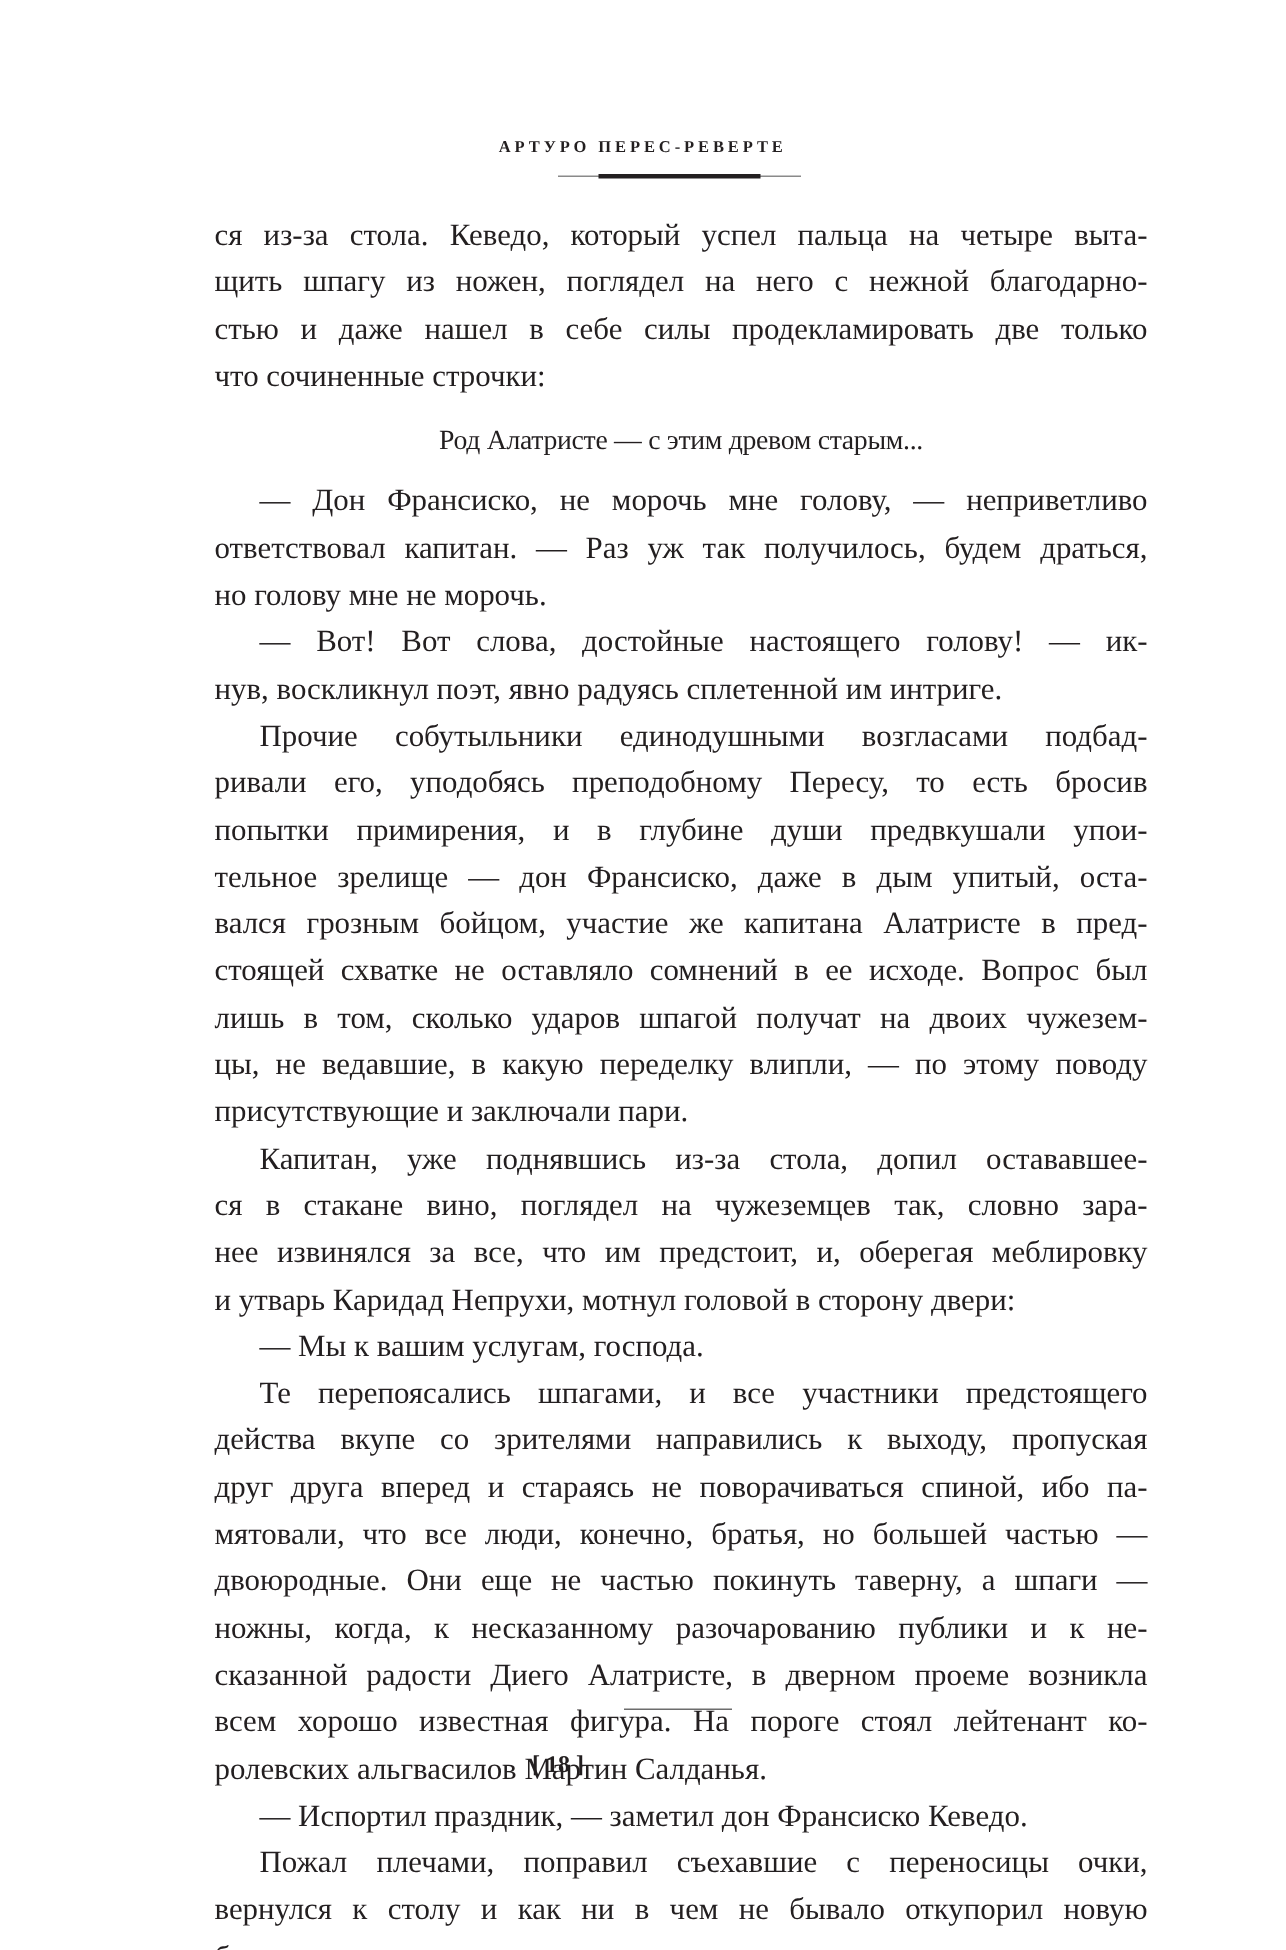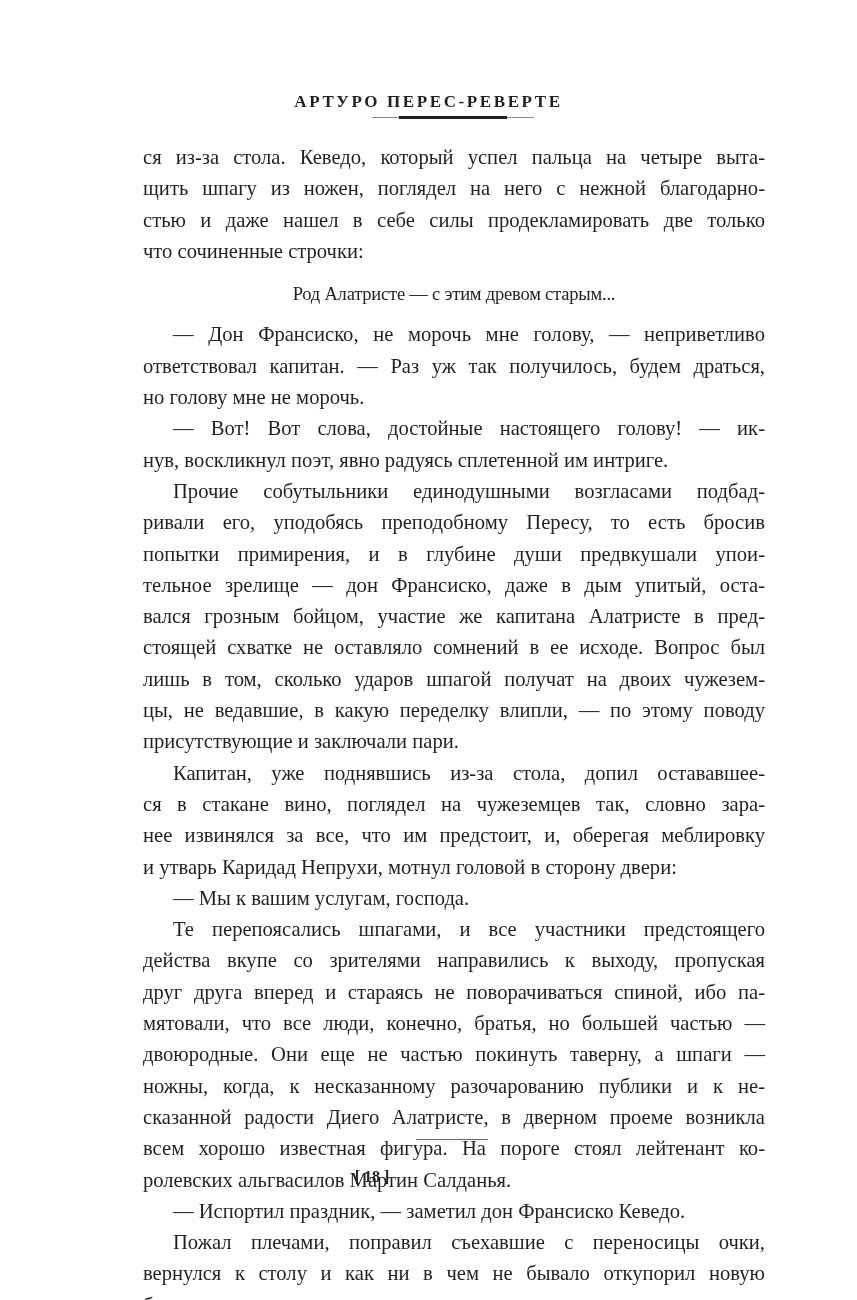--- a/index.html
+++ b/index.html
@@ -3,21 +3,21 @@
 <meta charset="utf-8">
 <style>
   html, body { margin: 0; padding: 0; background: #ffffff; }
   body {
     width: 857px; height: 1300px; position: relative; overflow: hidden;
     font-family: "Liberation Serif", "DejaVu Serif", serif;
     color: #231f20;
   }
   .running-head {
     position: absolute; top: 92px; left: 0; width: 857px;
-    text-align: center; font-size: 17px; font-weight: bold;
+    text-align: center; font-size: 11px; font-weight: bold;
     letter-spacing: 2.6px;
   }
   .head-rule {
     position: absolute; top: 117px; left: 372px; width: 162px; height: 1px;
     background: #8a8a8a;
   }
   .head-rule-thick {
     position: absolute; top: 116px; left: 399px; width: 108px; height: 3px;
     background: #231f20;
   }

